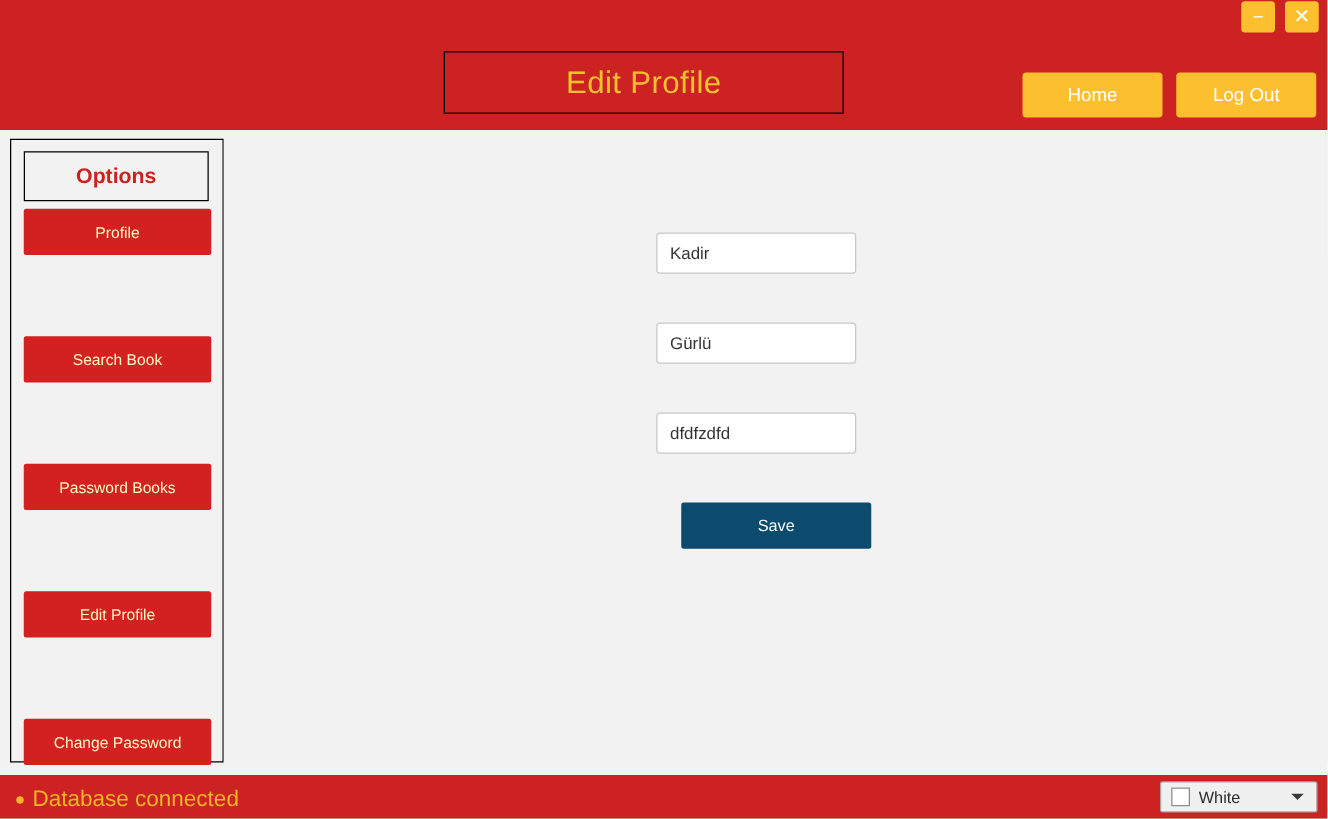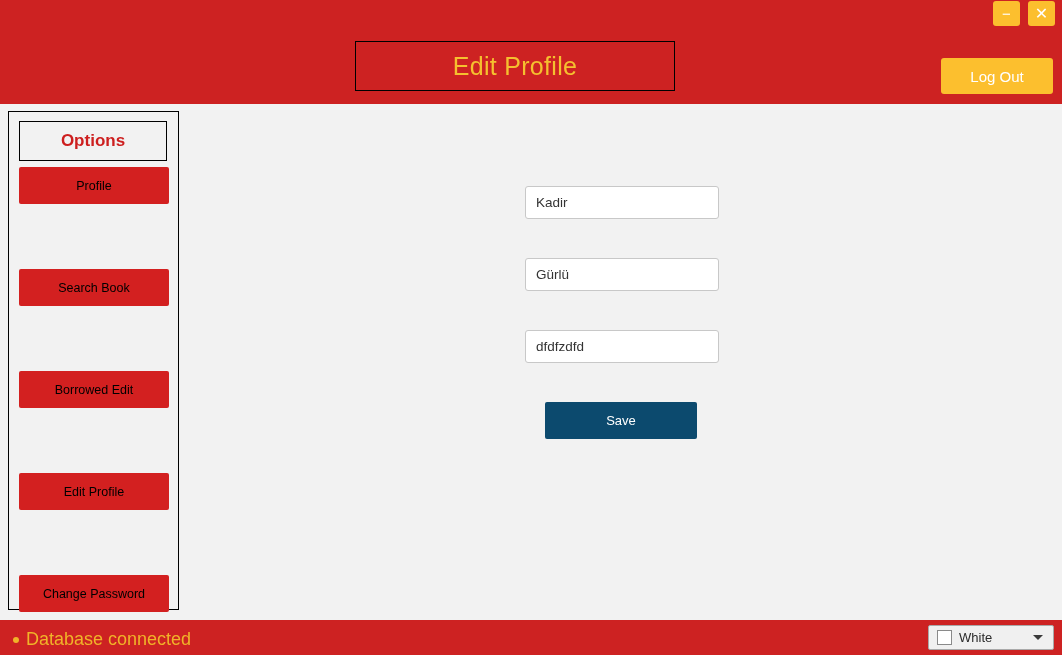--- a/index.html
+++ b/index.html
@@ -158,42 +158,42 @@
     color: #cd1f1f;
   }
   .side-btn {
     position: absolute;
     left: 10px;
     width: 150px;
     height: 37px;
     background: #d32020;
     border: none;
     border-radius: 2px;
-    color: #000000;
+    color: #fef9c3;
     font-size: 12.5px;
     font-family: "Liberation Sans", sans-serif;
     cursor: pointer;
   }
   .side-btn-0 { top: 55px; }
   .side-btn-1 { top: 157px; }
   .side-btn-2 { top: 259px; }
   .side-btn-3 { top: 361px; }
   .side-btn-4 { top: 463px; }
 
   
   .content {
     position: absolute;
     left: 179px; top: 104px;
     width: 883px; height: 516px;
     background: #f2f2f2;
   }
   .field {
     position: absolute;
     left: 346px;
-    width: 194px;
+    width: 160px;
     height: 33px;
     background: #ffffff;
     border: 1px solid #c8c8c8;
     border-radius: 3px;
     color: #333333;
     font-size: 13.5px;
     font-family: "Liberation Sans", sans-serif;
     padding: 0 10px;
     outline: none;
   }
@@ -278,33 +278,34 @@
     <div class="left-strip-top"></div>
   </div>
 
   <div class="header">
 
 
     <div class="title-box">
       <span class="title-text">Edit Profile</span>
     </div>
 
+    <button class="nav-btn nav-home">Home</button>
     <button class="nav-btn nav-logout">Log Out</button>
 
     <button class="win-btn win-min">−</button>
     <button class="win-btn win-close">✕</button>
   </div>
 
   <div class="sidebar">
     <div class="options-box">
       <span class="options-label">Options</span>
     </div>
     <button class="side-btn side-btn-0">Profile</button>
     <button class="side-btn side-btn-1">Search Book</button>
-    <button class="side-btn side-btn-2">Borrowed Edit</button>
+    <button class="side-btn side-btn-2">Password Books</button>
     <button class="side-btn side-btn-3">Edit Profile</button>
     <button class="side-btn side-btn-4">Change Password</button>
   </div>
 
   <div class="content">
     <input class="field field-0" type="text" value="Kadir" style="">
     <input class="field field-2" type="text" value="dfdfzdfd" style="">
     <input class="field field-1" type="text" value="Gürlü" style="">
     <button class="save-btn">Save</button>
   </div>

